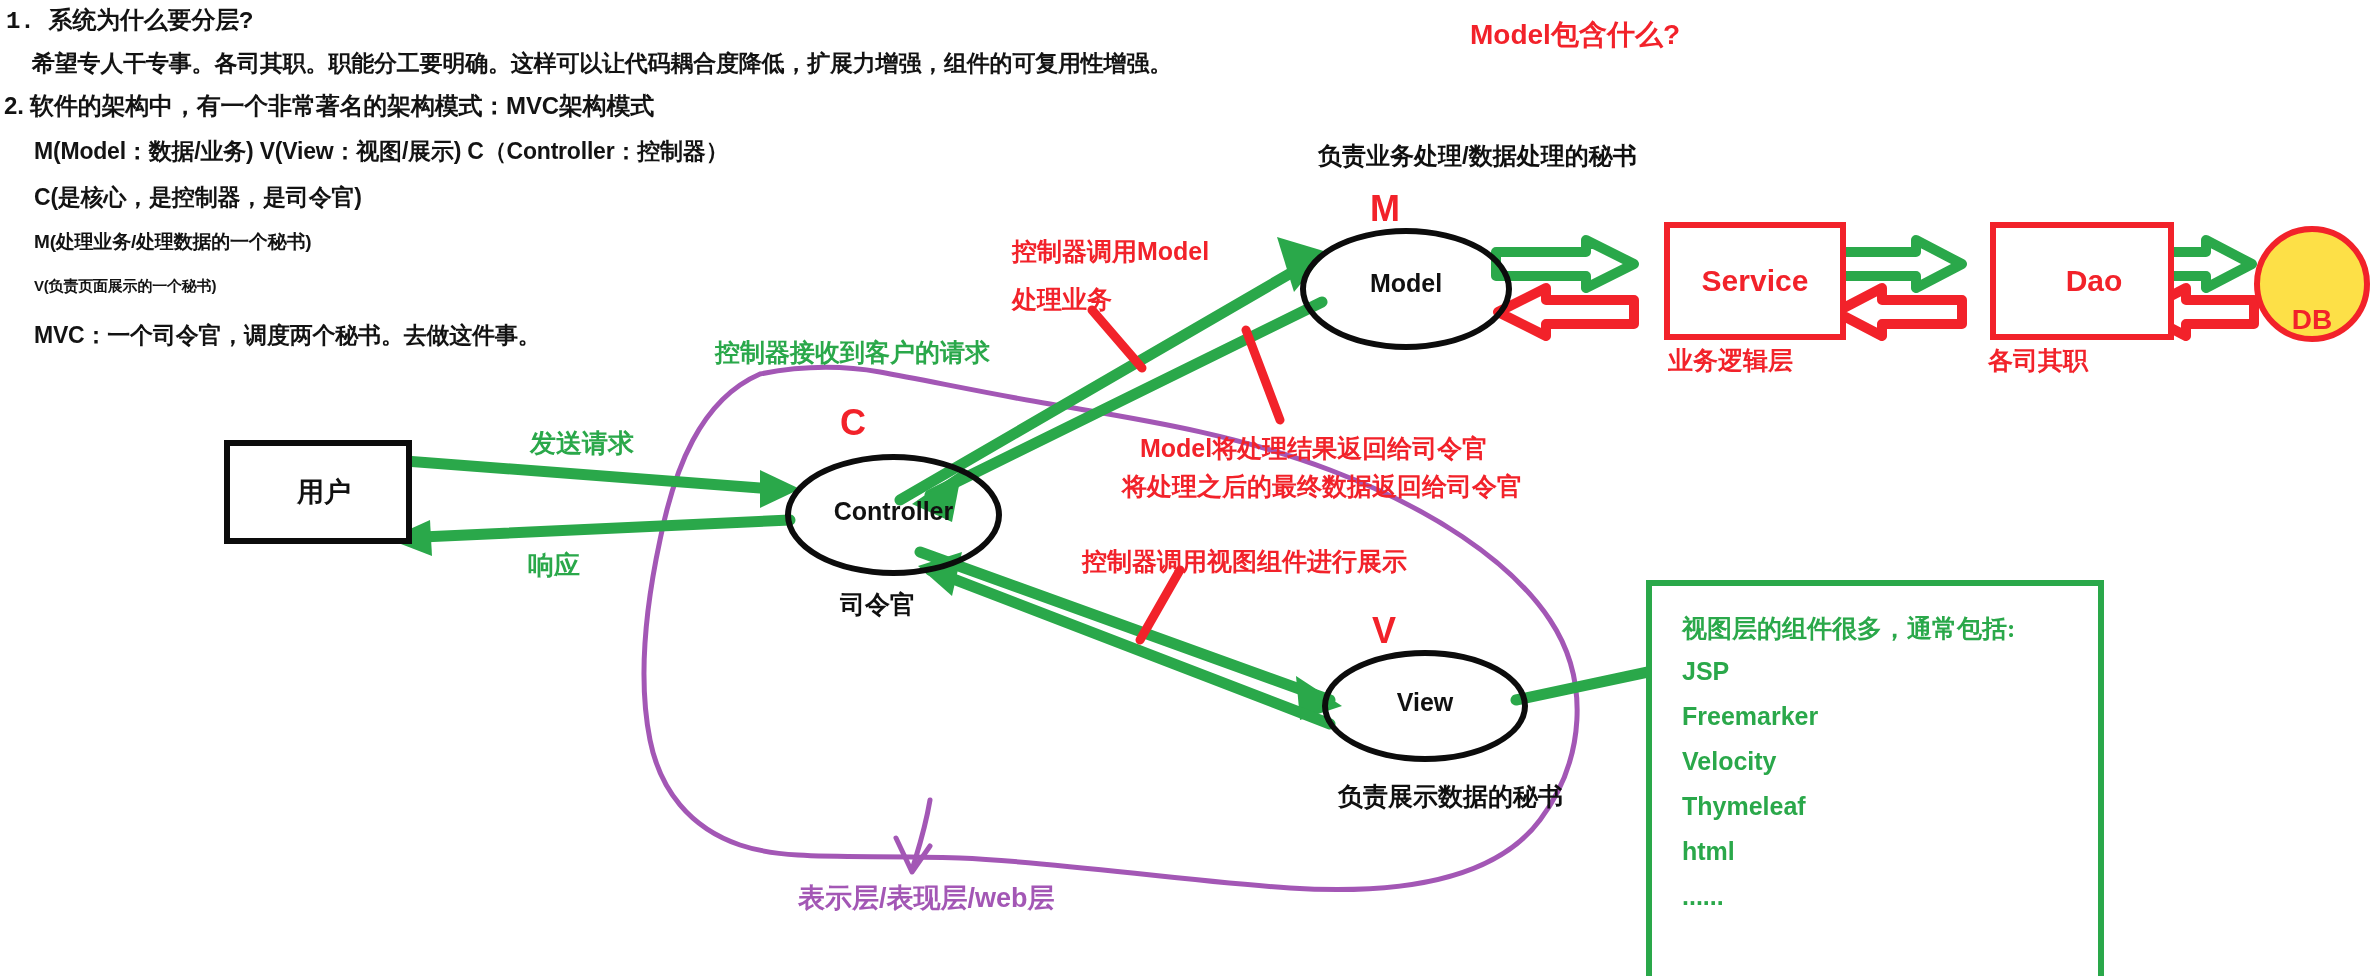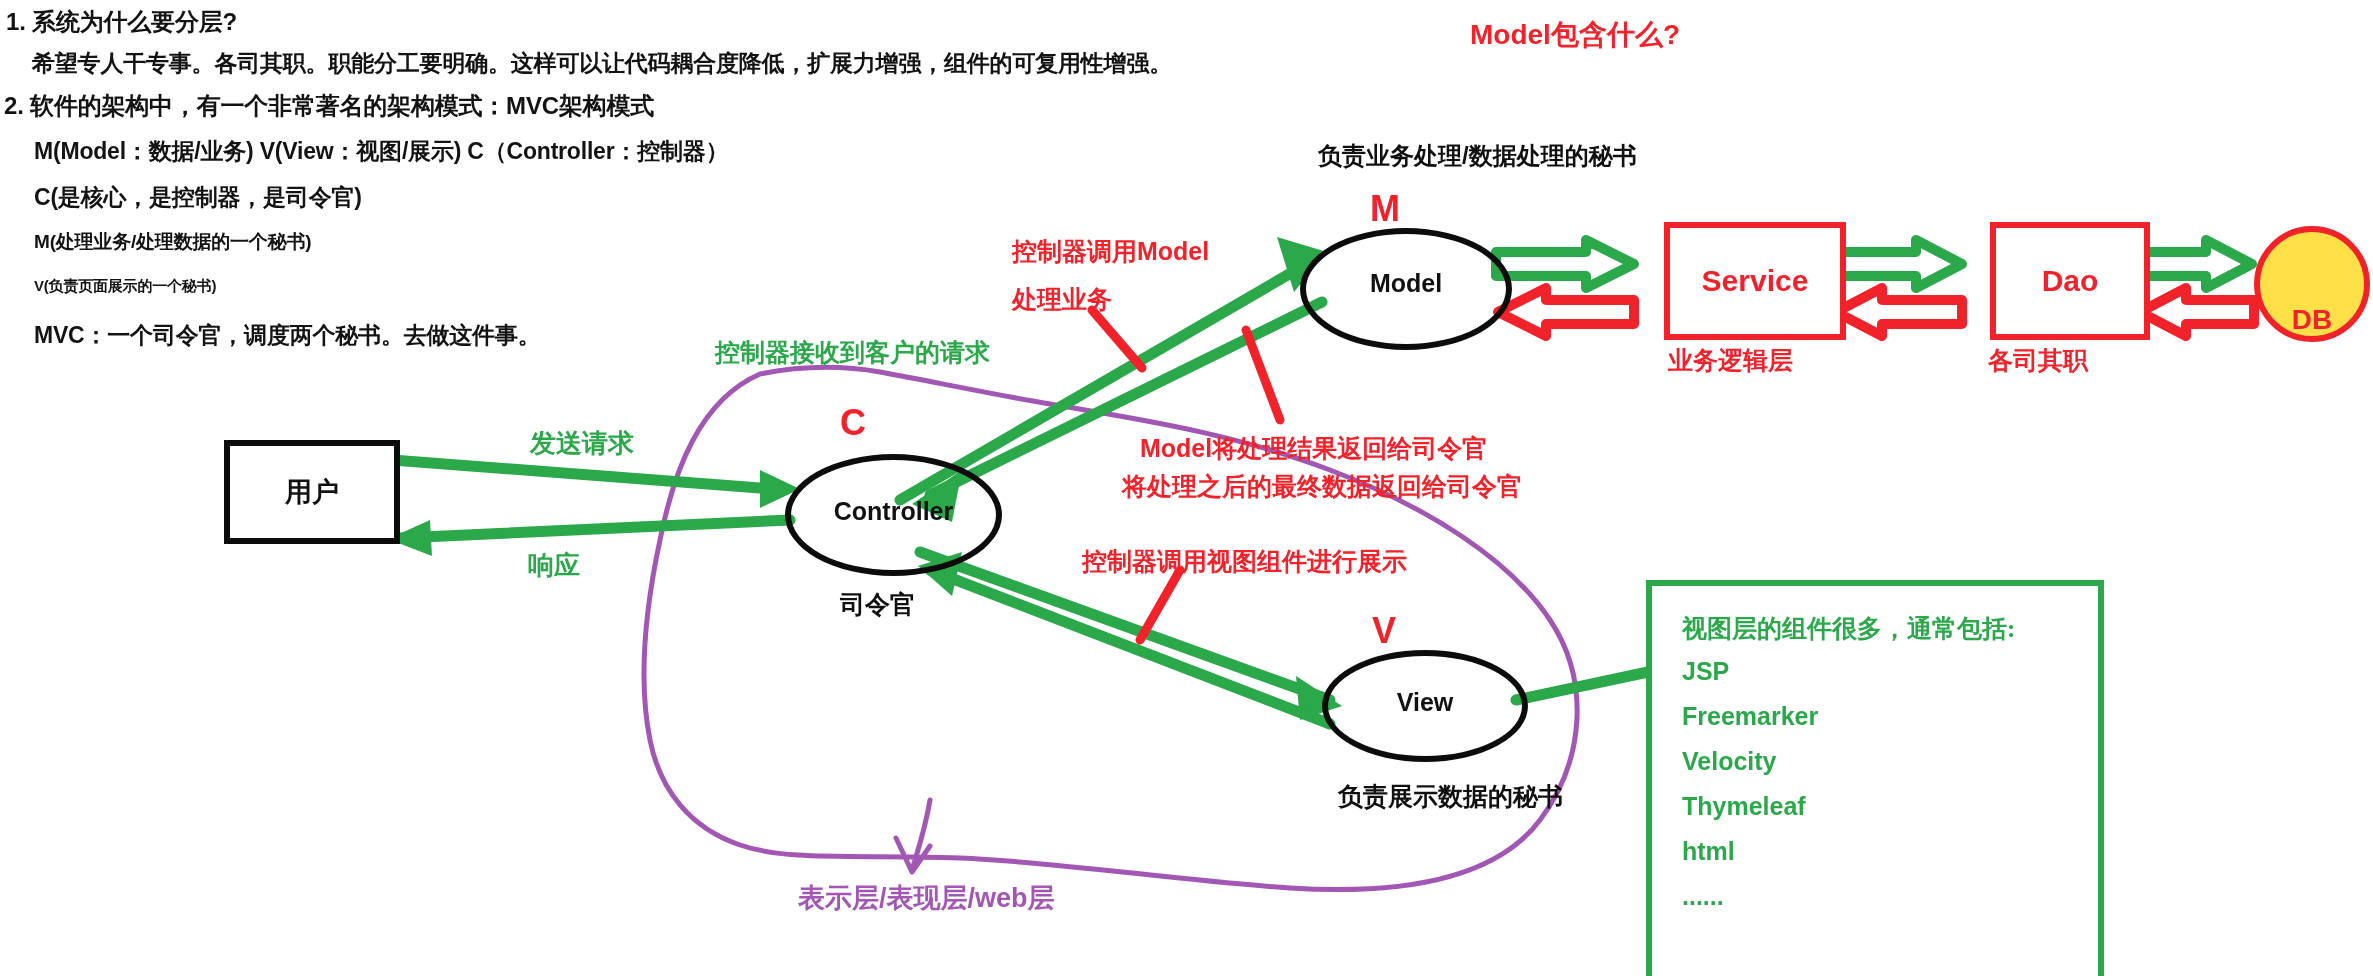--- a/index.html
+++ b/index.html
@@ -21,21 +21,21 @@
   
   .red{color:#f2222a;font-weight:bold;}
   .green{color:#2aa84a;font-weight:bold;}
   .purple{color:#a357b5;font-weight:bold;}
   .black{color:#101010;font-weight:bold;}
 
   
   .box-user{
     position:absolute;border:6px solid #0c0c0c;background:#fff;
     display:flex;align-items:center;justify-content:center;
-    font-weight:bold;color:#111;
+    font-weight:bold;color:#111;padding-left:12px;
   }
   .box-red{
     position:absolute;border:6px solid #f2222a;background:#fff;
     display:flex;align-items:center;justify-content:center;
     color:#f2222a;font-weight:bold;
   }
   .ellipse{
     position:absolute;border:6px solid #0c0c0c;border-radius:50%;
     background:transparent;display:flex;align-items:center;justify-content:center;
     color:#111;font-weight:bold;
@@ -147,21 +147,21 @@
     </g>
 
     <g>
       <path class="ghollow" d="M2138 252 L 2206 252 L 2206 240 L 2252 264 L 2206 288 L 2206 276 L 2138 276 Z"></path>
     </g>
     <g>
       <path class="rhollow" d="M2254 300 L 2186 300 L 2186 288 L 2140 312 L 2186 336 L 2186 324 L 2254 324 Z"></path>
     </g>
   </svg>
 
-  <div class="abs note nb" style="left:6px;top:10px;font-size:24px;">1. 系统为什么要分层?</div>
+  <div class="abs note nb" style="left:6px;top:10px;font-size:24px;font-family:Liberation Mono, monospace;">1. 系统为什么要分层?</div>
   <div class="abs note nb" style="left:32px;top:52px;font-size:23px;">希望专人干专事。各司其职。职能分工要明确。这样可以让代码耦合度降低，扩展力增强，组件的可复用性增强。</div>
   <div class="abs note nb" style="left:4px;top:94px;font-size:24px;">2. 软件的架构中，有一个非常著名的架构模式：MVC架构模式</div>
   <div class="abs note nb" style="left:34px;top:140px;font-size:23px;">M(Model：数据/业务)  V(View：视图/展示) C（Controller：控制器）</div>
   <div class="abs note nb" style="left:34px;top:186px;font-size:23px;">C(是核心，是控制器，是司令官)</div>
   <div class="abs note nb" style="left:34px;top:232px;font-size:19px;">M(处理业务/处理数据的一个秘书)</div>
   <div class="abs note nb" style="left:34px;top:278px;font-size:15px;">V(负责页面展示的一个秘书)</div>
   <div class="abs note nb" style="left:34px;top:324px;font-size:23px;">MVC：一个司令官，调度两个秘书。去做这件事。</div>
 
   <div class="abs red nb" style="left:1470px;top:16px;font-size:28px;">Model包含什么?</div>
 
@@ -171,21 +171,21 @@
 
   <div class="ellipse" style="left:1300px;top:228px;width:200px;height:110px;">
     <span style="font-size:25px;position:relative;top:-6px;">Model</span>
   </div>
 
   <div class="box-red" style="left:1664px;top:222px;width:170px;height:106px;justify-content:center;">
     <span style="font-size:30px;">Service</span>
   </div>
   <div class="abs red nb" style="left:1668px;top:344px;font-size:25px;">业务逻辑层</div>
 
-  <div class="box-red" style="left:1990px;top:222px;width:148px;height:106px;">
+  <div class="box-red" style="left:1990px;top:222px;width:148px;height:106px;padding-left:24px;">
     <span style="font-size:30px;">Dao</span>
   </div>
   <div class="abs red nb" style="left:1988px;top:344px;font-size:25px;">各司其职</div>
 
   <div class="circle-red" style="left:2254px;top:226px;width:104px;height:104px;">
     <span style="font-size:28px;">DB</span>
   </div>
 
   <div class="abs red nb" style="left:1012px;top:235px;font-size:25px;">控制器调用Model</div>
   <div class="abs red nb" style="left:1012px;top:283px;font-size:25px;">处理业务</div>

